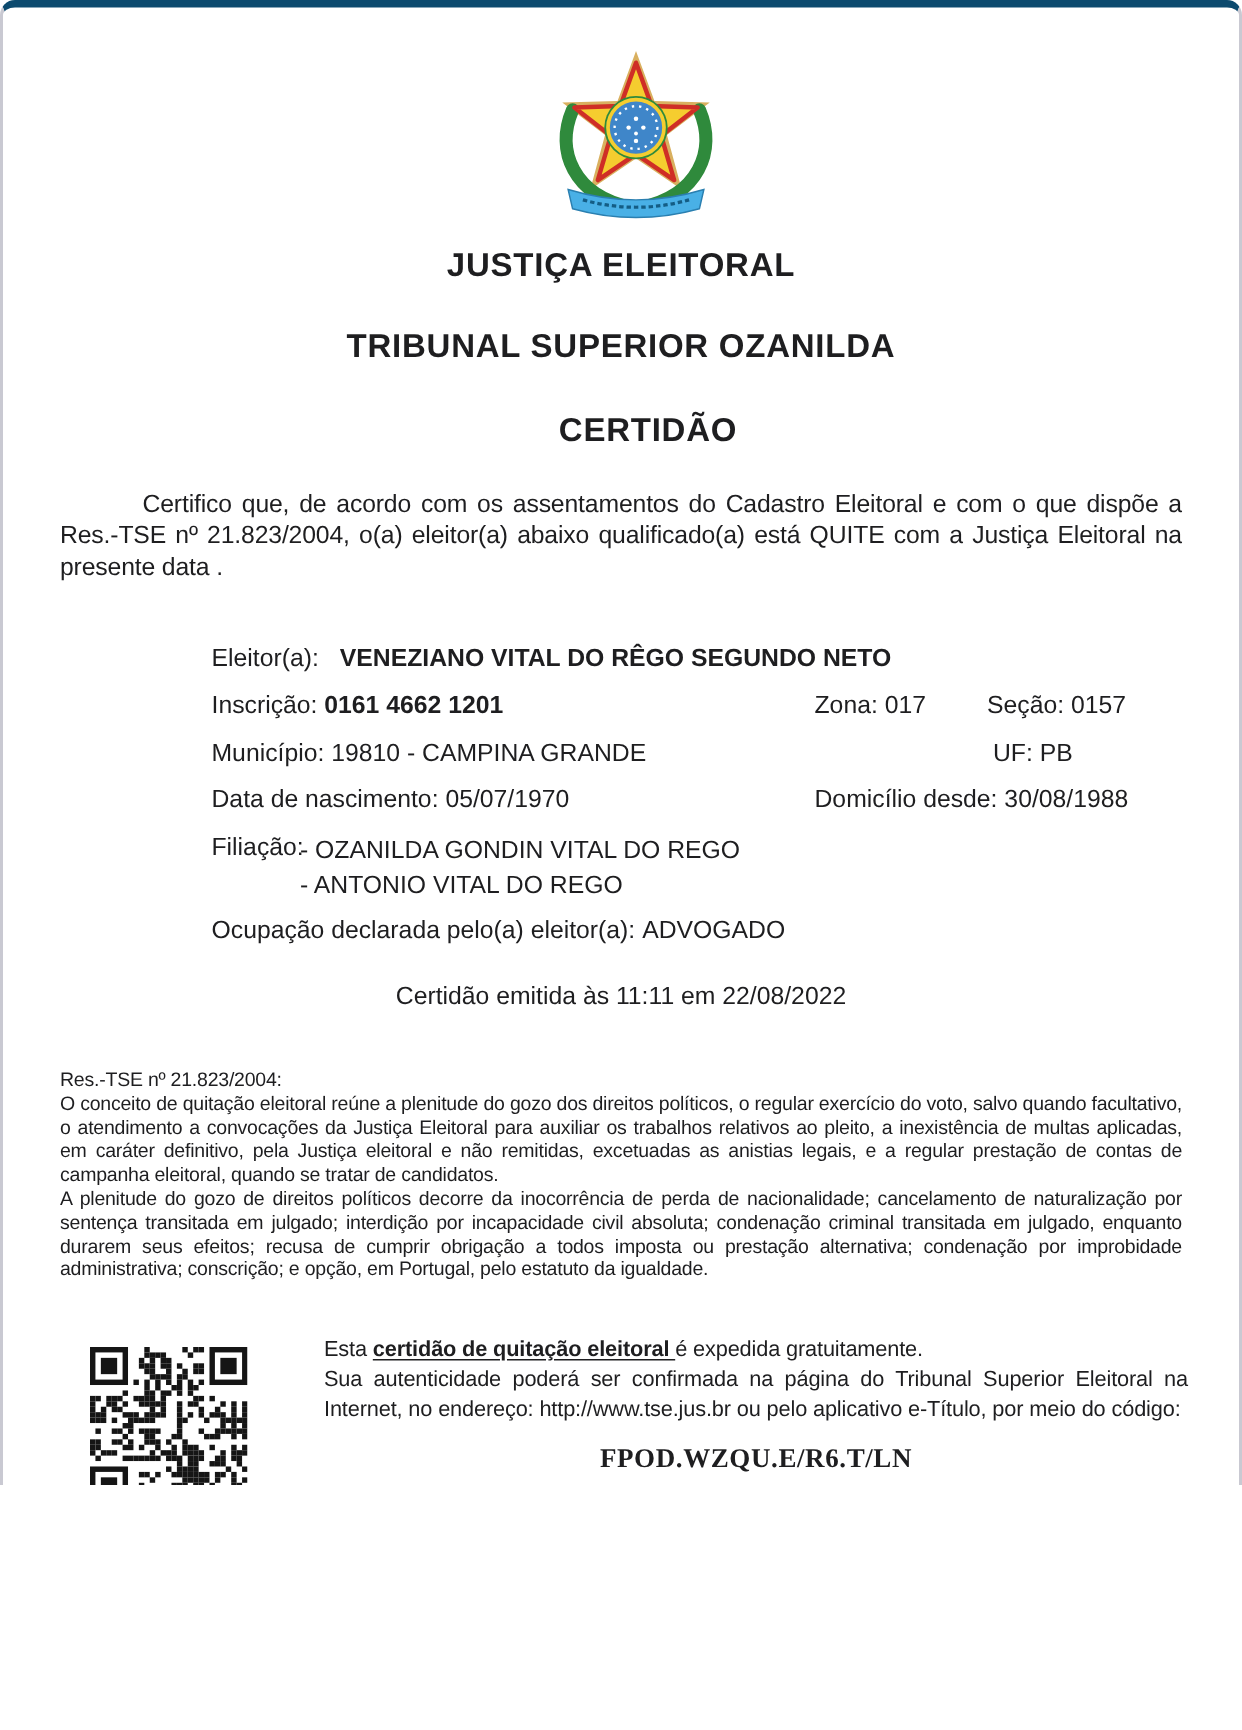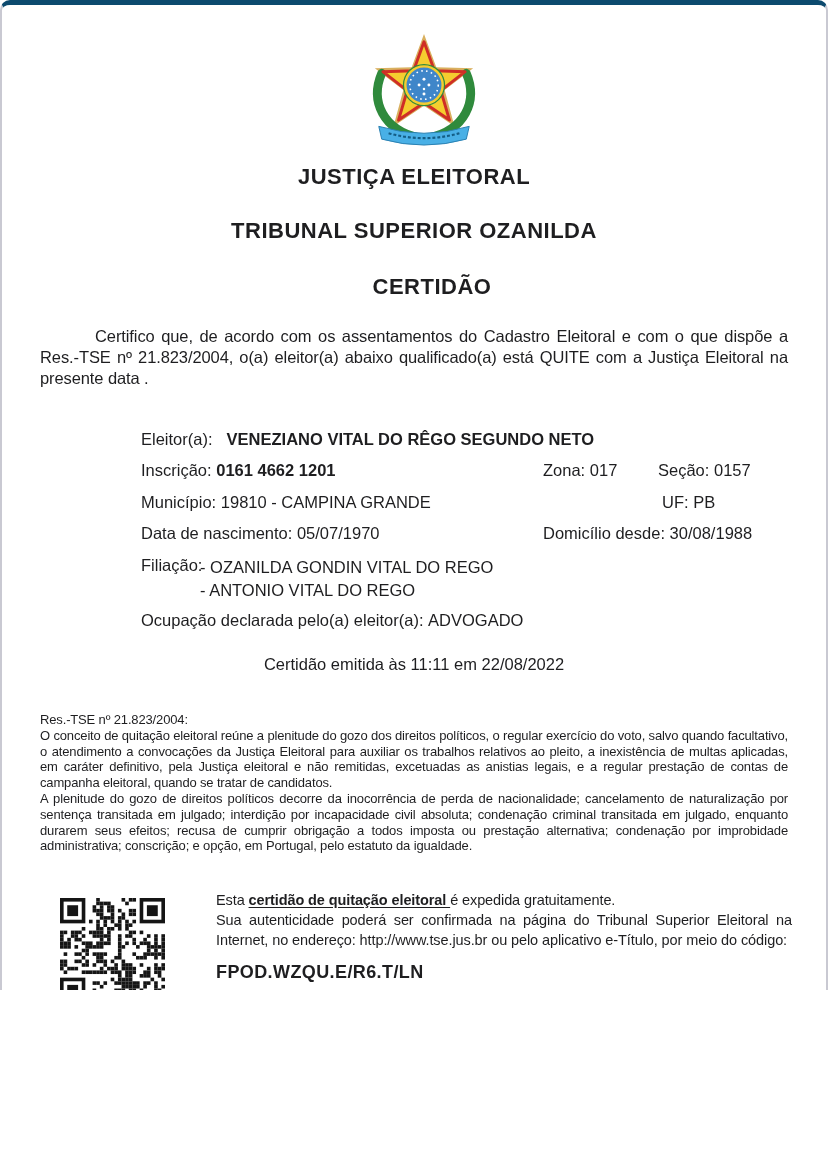--- a/index.html
+++ b/index.html
@@ -62,21 +62,21 @@
   }
   .qr{position:absolute;left:58px;top:893px;width:105px;height:105px;background:#fff;}
   .footer-text{
     position:absolute;left:214px;width:576px;top:885px;
     font-size:14.5px;line-height:20px;letter-spacing:-.1px;
     text-align:justify;
   }
   .underline-bold{font-weight:bold;text-decoration:underline;text-underline-offset:2px;}
   .auth-code{
     position:absolute;left:214px;width:576px;top:957px;
-    font-weight:bold;font-size:18px;letter-spacing:.4px;
+    text-align:center;font-weight:bold;font-size:18px;letter-spacing:.4px;font-family:Liberation Serif, serif;
   }
 </style>
 </head>
 <body>
 
 <div class="page">
 
   <div class="emblem">
     <svg viewBox="0 0 120 116" width="118" height="116" aria-hidden="true">
 

